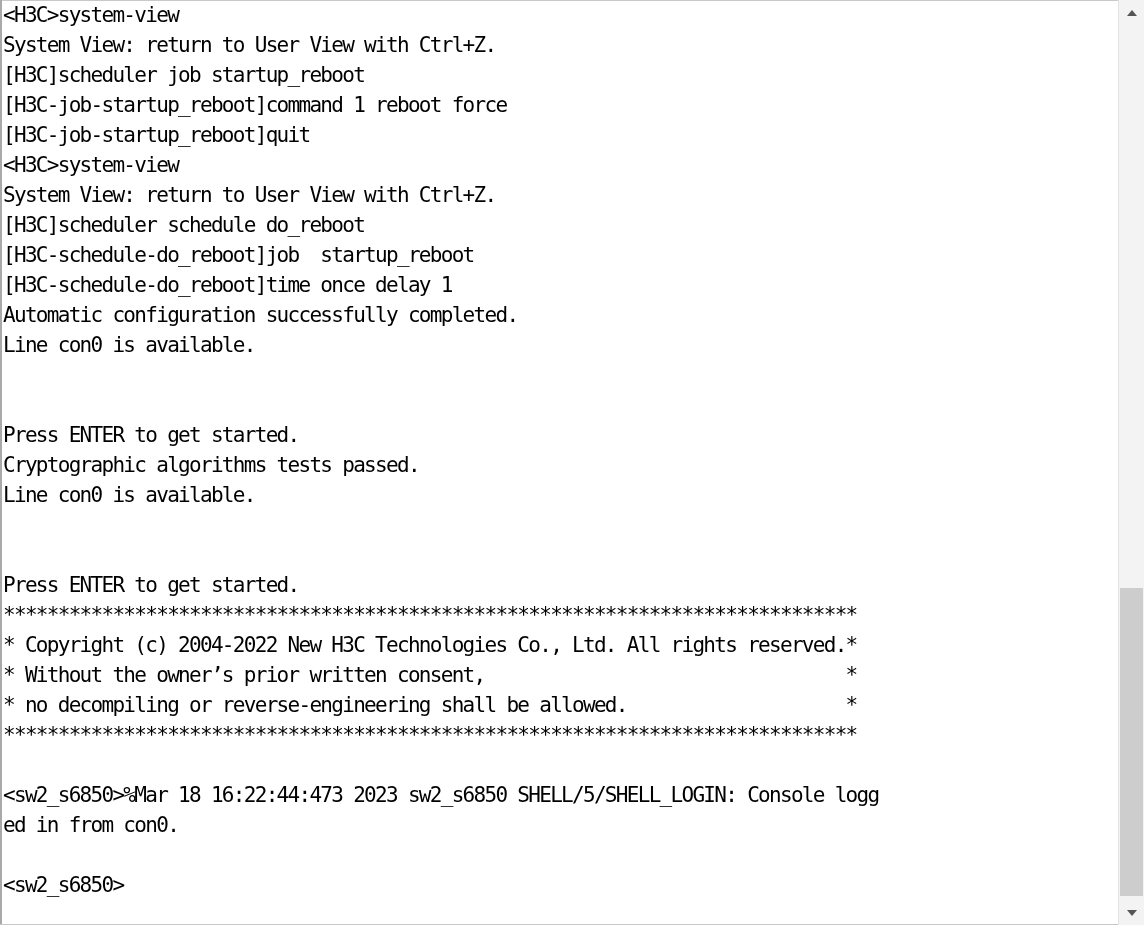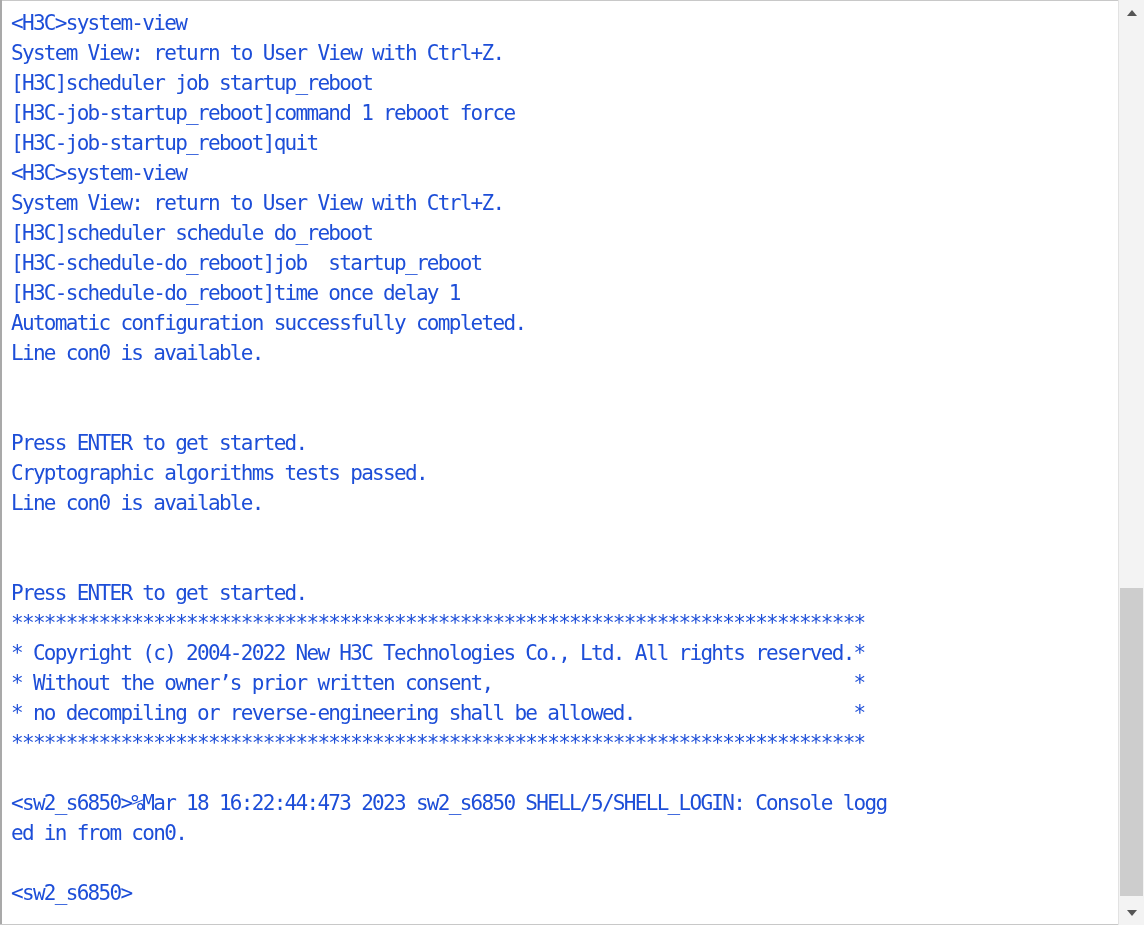--- a/index.html
+++ b/index.html
@@ -40,28 +40,28 @@
 
   .console-area {
     position: absolute;
     left: 3px;
     top: 0px;
     width: 1112px;
     height: 925px;
     overflow: hidden;
   }
   .console-lines {
-    margin: 8px;
+    margin: 0;
     padding: 0;
     white-space: pre;
     font-family: "DejaVu Sans Mono", monospace;
     font-size: 21px;
     line-height: 30px;
     letter-spacing: -1.7px;
-    color: #1d4ed8;
+    color: #000000;
     -webkit-font-smoothing: none;
   }
   .console-line {
     height: 30px;
     display: block;
     white-space: pre;
   }
 
   
   .scrollbar {

